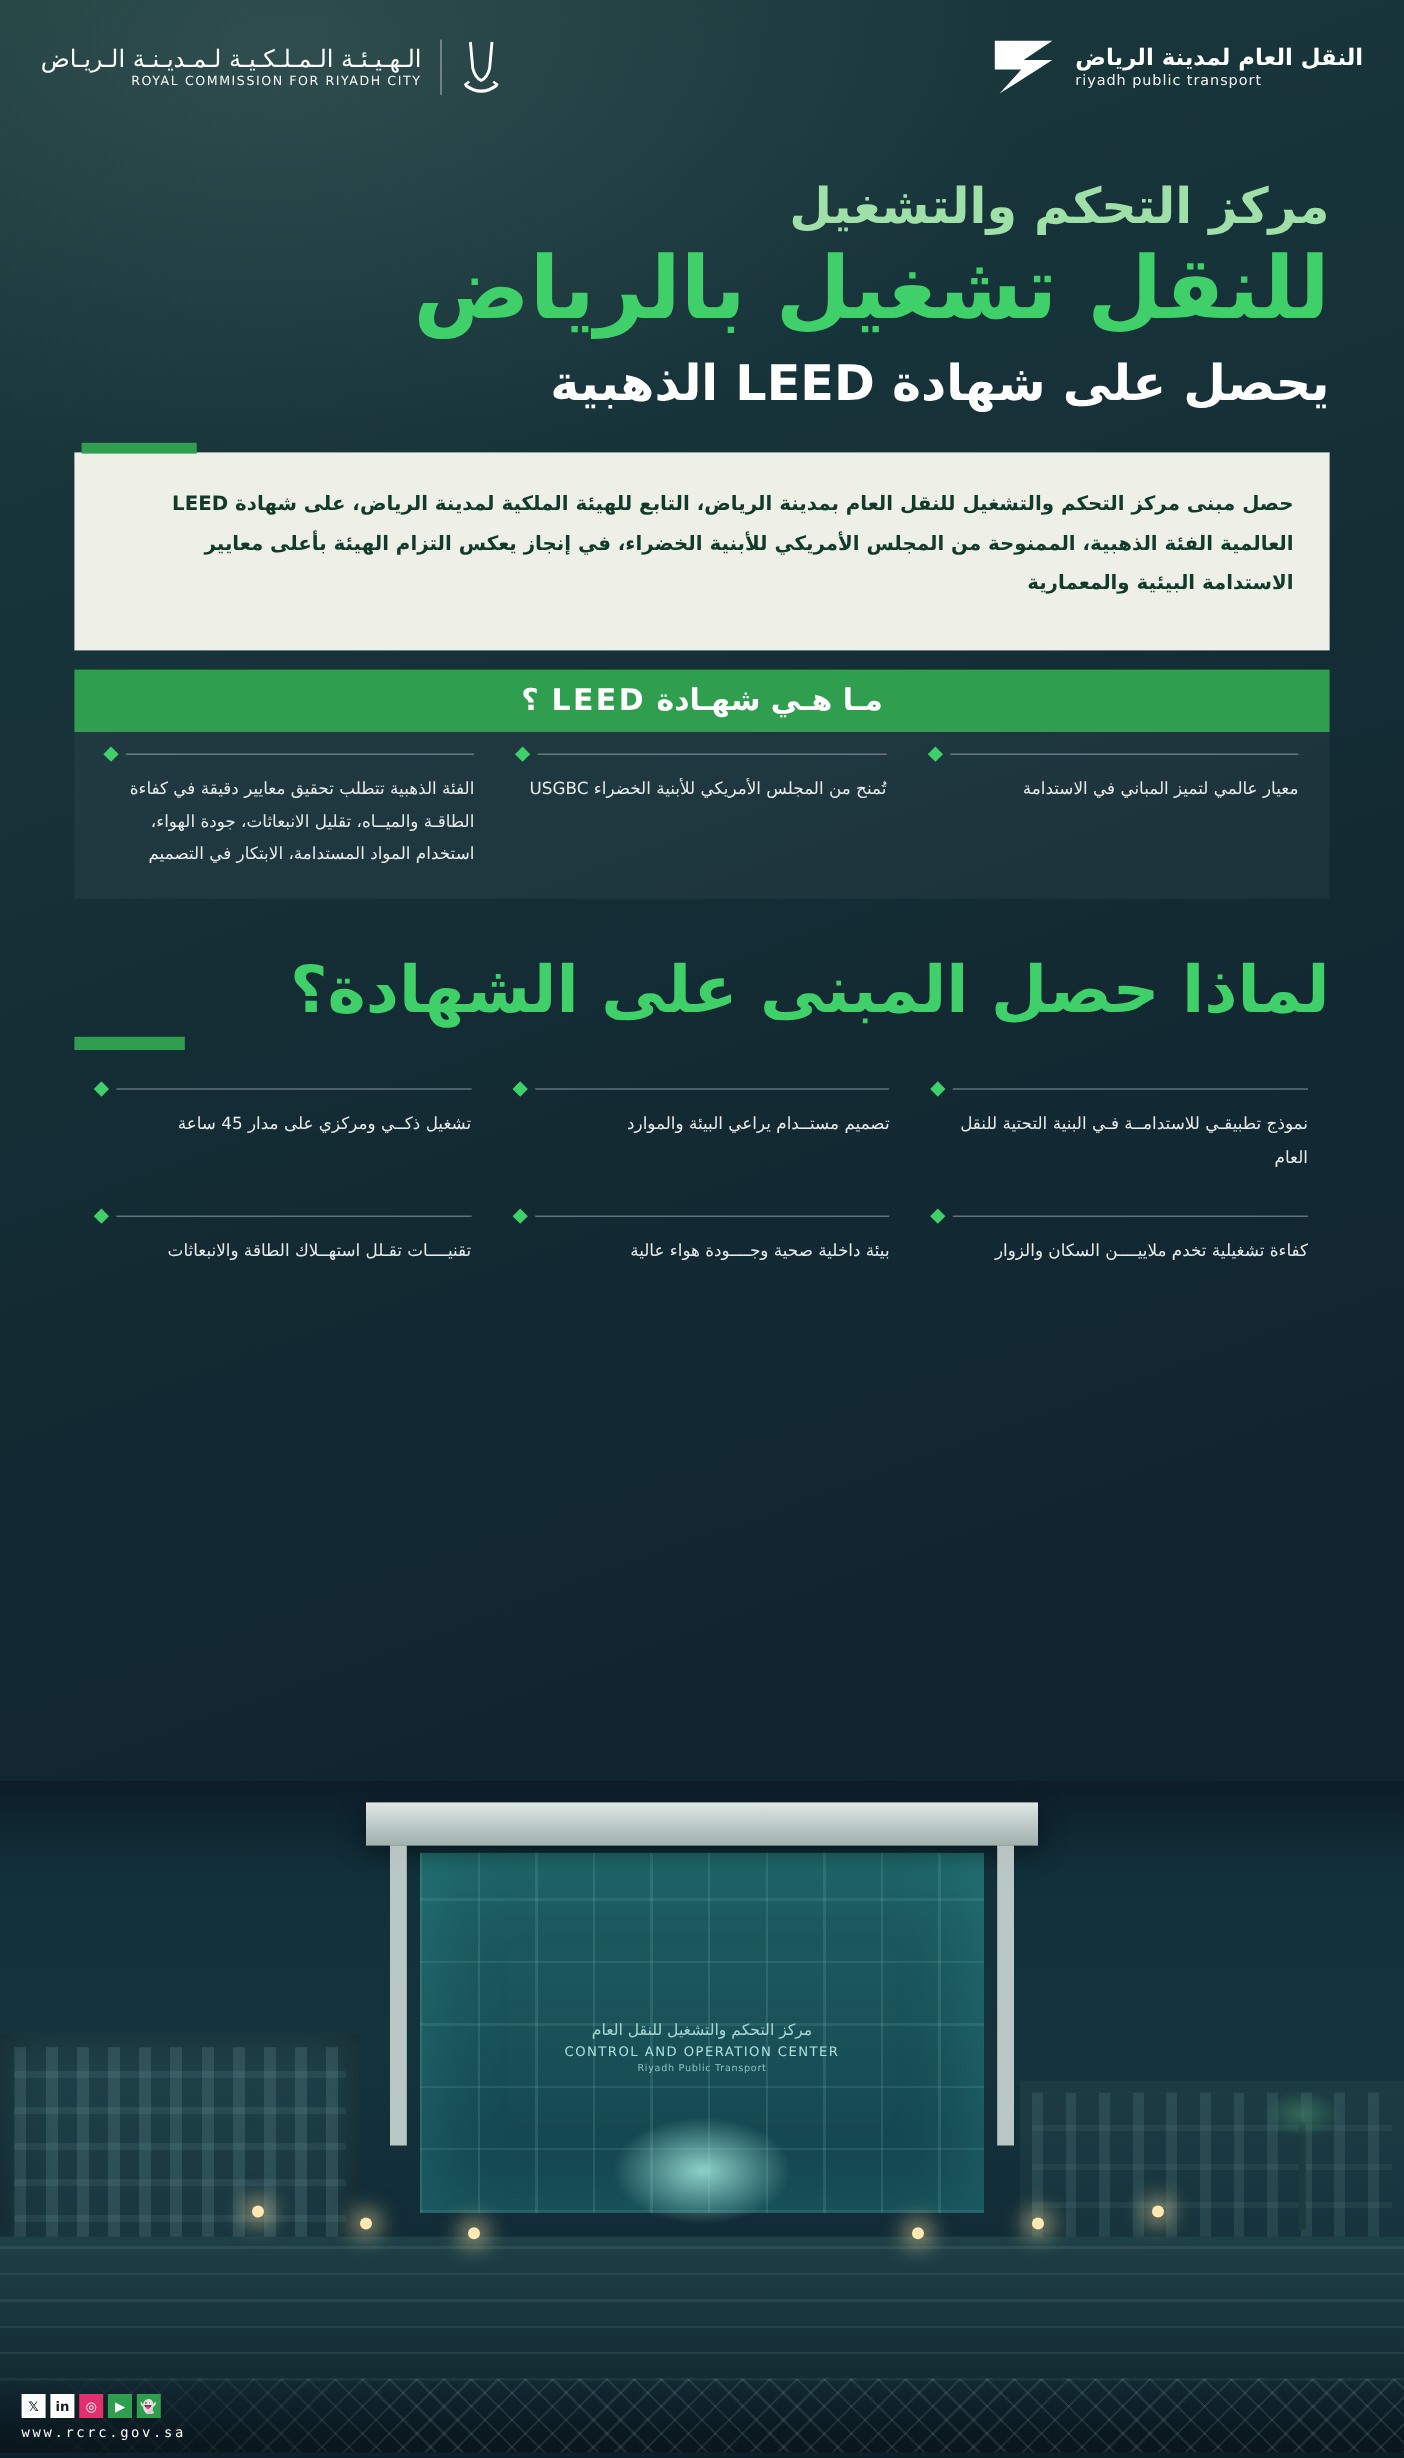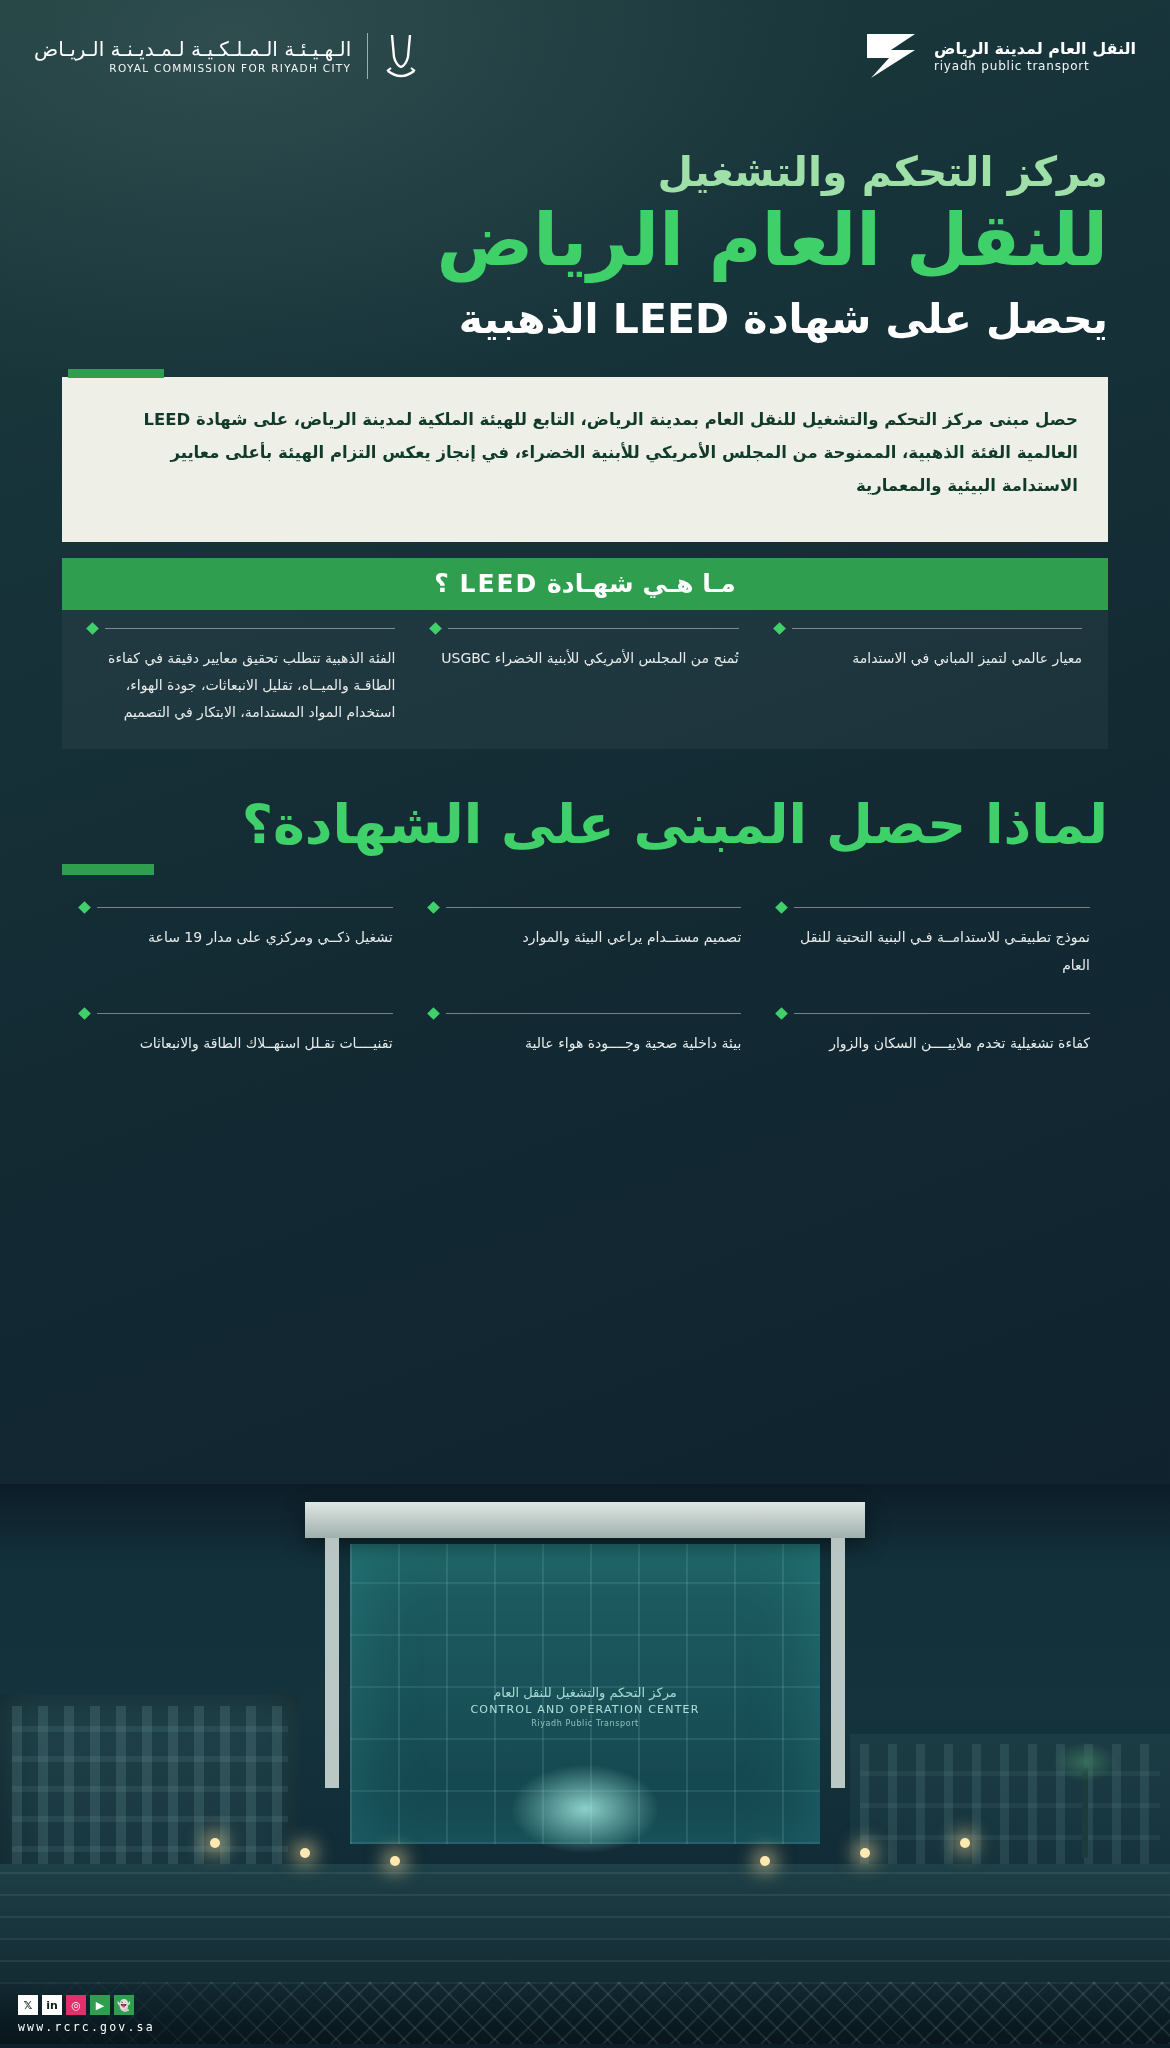--- a/index.html
+++ b/index.html
@@ -33,21 +33,21 @@
   .logo-left {
     display: flex;
     align-items: center;
     gap: 12px;
   }
   .rpt-text {
     text-align: left;
     color: #ffffff;
     line-height: 1.25;
   }
-  .rpt-ar { font-size: 16px; font-weight: bold; letter-spacing: .4px; }
+  .rpt-ar { font-size: 19px; font-weight: bold; letter-spacing: .4px; }
   .rpt-en { font-size: 12px; letter-spacing: .8px; opacity: .95; }
   .rpt-mark {
     width: 62px; height: 54px;
     position: relative;
     display: flex; align-items: center; justify-content: center;
   }
   .rpt-mark svg { display: block; }
 
   .logo-right { display: flex; align-items: center; gap: 16px; }
   .rcrc-text { text-align: right; color: #ffffff; line-height: 1.3; }
@@ -346,21 +346,21 @@
       <div class="rcrc-divider"></div>
       <div class="rcrc-text">
         <div class="rcrc-ar">الـهـيـئـة الـمـلـكـيـة لـمـديـنـة الـريـاض</div>
         <div class="rcrc-en">ROYAL COMMISSION FOR RIYADH CITY</div>
       </div>
     </div>
   </div>
 
   <div class="titles">
     <div class="t1">مركز التحكم والتشغيل</div>
-    <div class="t2">للنقل العام الرياض</div>
+    <div class="t2">للنقل تشغيل بالرياض</div>
     <div class="t3">يحصل على شهادة LEED الذهبية</div>
   </div>
 
   <div class="intro-wrap">
     <div class="intro-tab"></div>
     <div class="intro">حصل مبنى مركز التحكم والتشغيل للنقل العام بمدينة الرياض، التابع للهيئة الملكية لمدينة الرياض، على شهادة LEED العالمية  الفئة الذهبية، الممنوحة من المجلس الأمريكي للأبنية الخضراء، في إنجاز يعكس التزام الهيئة بأعلى معايير الاستدامة البيئية والمعمارية</div>
   </div>
 
   <div class="leed-bar">
     <span>مـا هـي شهـادة LEED ؟</span>
@@ -408,21 +408,21 @@
         <span class="pt-diamond"></span>
         <span class="pt-line"></span>
       </div>
       <div class="pt-text">تصميم مستــدام يراعي البيئة والموارد</div>
     </div>
     <div class="cell">
       <div class="pt-rule">
         <span class="pt-diamond"></span>
         <span class="pt-line"></span>
       </div>
-      <div class="pt-text">تشغيل ذكــي ومركزي على مدار 19 ساعة</div>
+      <div class="pt-text">تشغيل ذكــي ومركزي على مدار 45 ساعة</div>
     </div>
     <div class="cell">
       <div class="pt-rule">
         <span class="pt-diamond"></span>
         <span class="pt-line"></span>
       </div>
       <div class="pt-text">كفاءة تشغيلية تخدم ملاييــــن السكان والزوار</div>
     </div>
     <div class="cell">
       <div class="pt-rule">

